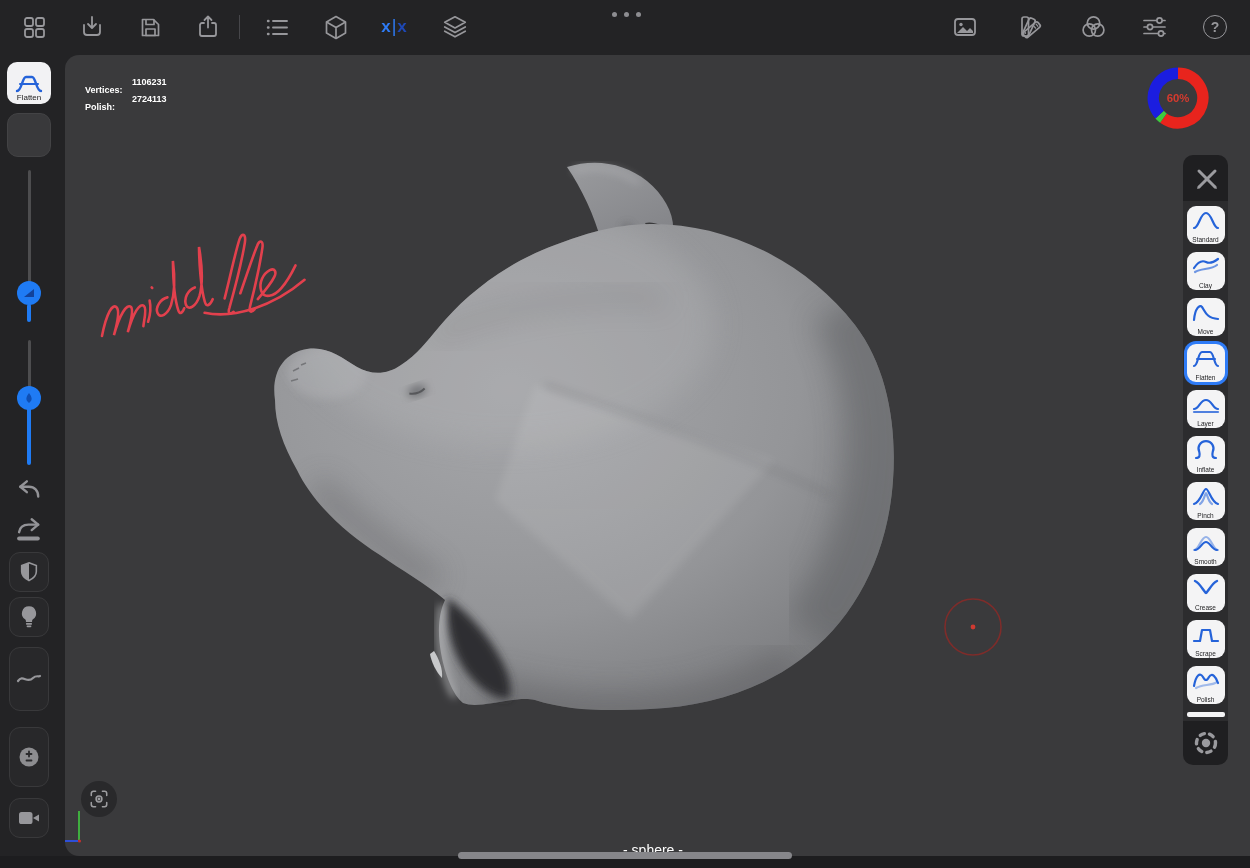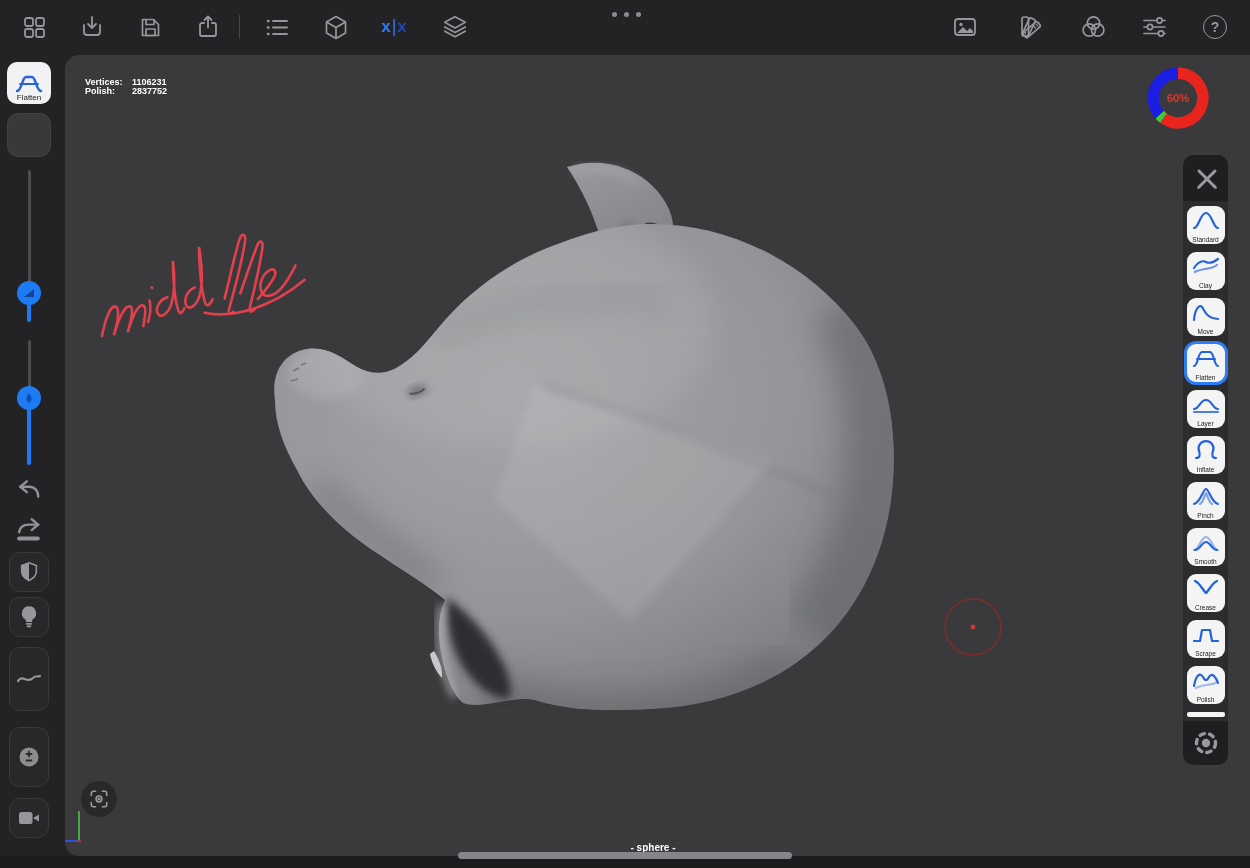--- a/index.html
+++ b/index.html
@@ -24,21 +24,21 @@
   .dots { display:flex; gap:7px; }
   .dots i { width:5px; height:5px; border-radius:50%; background:#8d8d91; }
 
   
   .canvas {
     position:absolute; left:65px; top:55px; width:1185px; height:801px;
     background:#3a3a3c; border-radius:14px 0 0 14px; overflow:hidden;
   }
   .stats { position:absolute; left:20px; top:23px; color:#fff; font-size:9px; font-weight:bold; line-height:9px; }
   .stats .row { display:flex; }
-  .stats .lbl { width:47px; }
+  .stats .lbl { width:47px;margin-top:8px; }
   .pct-text { fill:#d63a2e; font-size:11px; font-weight:bold; }
   .sr { position:absolute; width:1px; height:1px; overflow:hidden; clip:rect(0 0 0 0); }
 
   
   .chip {
     position:absolute; left:7px; top:62px; width:44px; height:42px;
     background:#f2f2f4; border-radius:10px; display:flex; flex-direction:column;
     align-items:center; justify-content:flex-end; padding-bottom:2px;
   }
   .chip .lab { font-size:8px; color:#1c1c1e; line-height:8px; }
@@ -70,21 +70,21 @@
     position:absolute; left:3.5px; width:38px; height:38px; background:#f4f4f5;
     border-radius:9px; display:flex; flex-direction:column; align-items:center;
   }
   .brush svg { margin-top:2px; }
   .brush .bl { position:absolute; bottom:1px; font-size:6.5px; color:#1c1c1e; white-space:nowrap; }
   .brush.sel { box-shadow:0 0 0 3px #2e7bf6; }
   .brush-sliver { position:absolute; left:3.5px; top:511px; width:38px; height:5px; background:#f4f4f5; border-radius:2px; }
 
   
   .bottom-strip { position:absolute; left:0; top:856px; width:1250px; height:12px; background:#1d1d1f; }
-  .obj-name { position:absolute; left:653px; top:842px; transform:translateX(-50%); color:#fff; font-size:10px; font-weight:bold; }
+  .obj-name { position:absolute; left:653px; top:842px; transform:translateX(-50%); color:#fff; font-size:14px; font-weight:normal; }
   .scroll-pill { position:absolute; left:458px; top:852px; width:334px; height:6.5px; border-radius:3.5px; background:#86868a; }
 
   .focus-btn {
     position:absolute; left:16px; top:726px; width:36px; height:36px; border-radius:50%;
     background:#29292b; display:flex; align-items:center; justify-content:center;
   }
   .scribble { position:absolute; left:25px; top:135px; transform:rotate(-4deg); }
 </style>
 </head>
 <body>
@@ -277,21 +277,21 @@
     <path d="M369,596 C374,604 378,614 377,623 C371,617 366,606 365,599 Z" fill="#c7c8ca"></path>
   </svg>
 
   <div class="stats">
     <div class="row">
         <span class="lbl">Vertices:</span>
         <span>1106231</span>
       </div>
     <div class="row">
         <span class="lbl">Polish:</span>
-        <span>2837752</span>
+        <span>2724113</span>
       </div>
   </div>
 
   <svg class="abs" style="left:1082px;top:12px;" width="62" height="62" viewBox="0 0 60 60">
     <path d="M30,6 A24,24 0 1 1 15.9,49.4" stroke="#e8241d" stroke-width="11" fill="none"></path>
     <path d="M15.9,49.4 A24,24 0 0 1 12.2,46.1" stroke="#3ecb3e" stroke-width="11" fill="none"></path>
     <path d="M12.2,46.1 A24,24 0 0 1 30,6" stroke="#1b1de0" stroke-width="11" fill="none"></path>
     <text x="30" y="34" text-anchor="middle" class="pct-text">60%</text>
   </svg>
 

